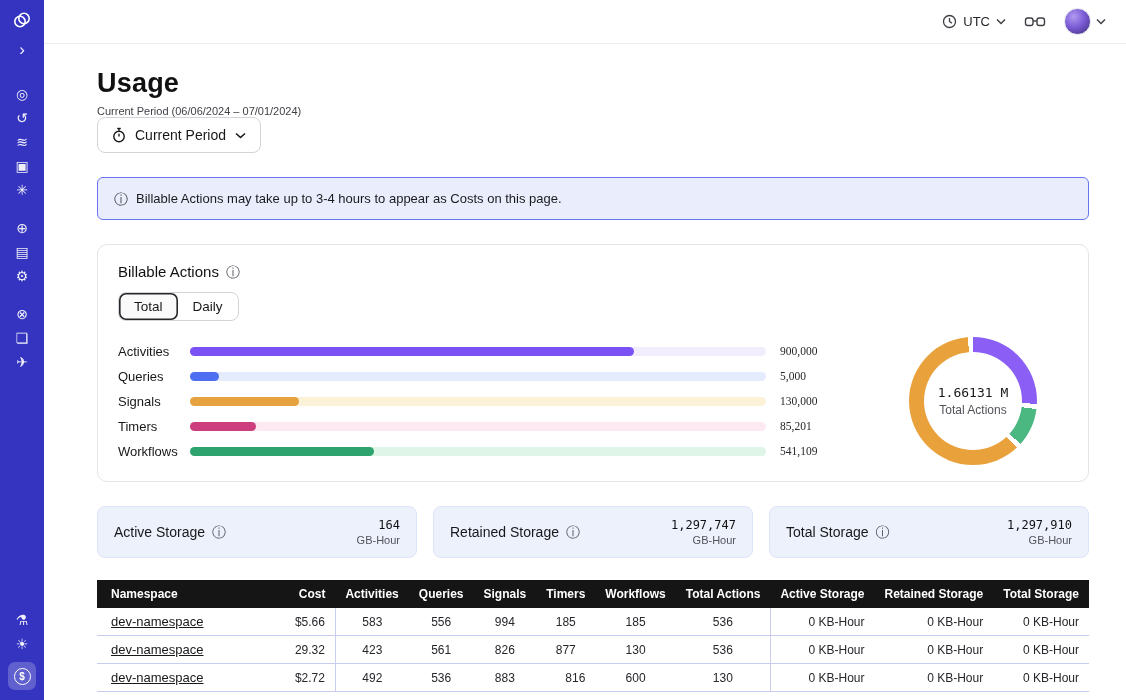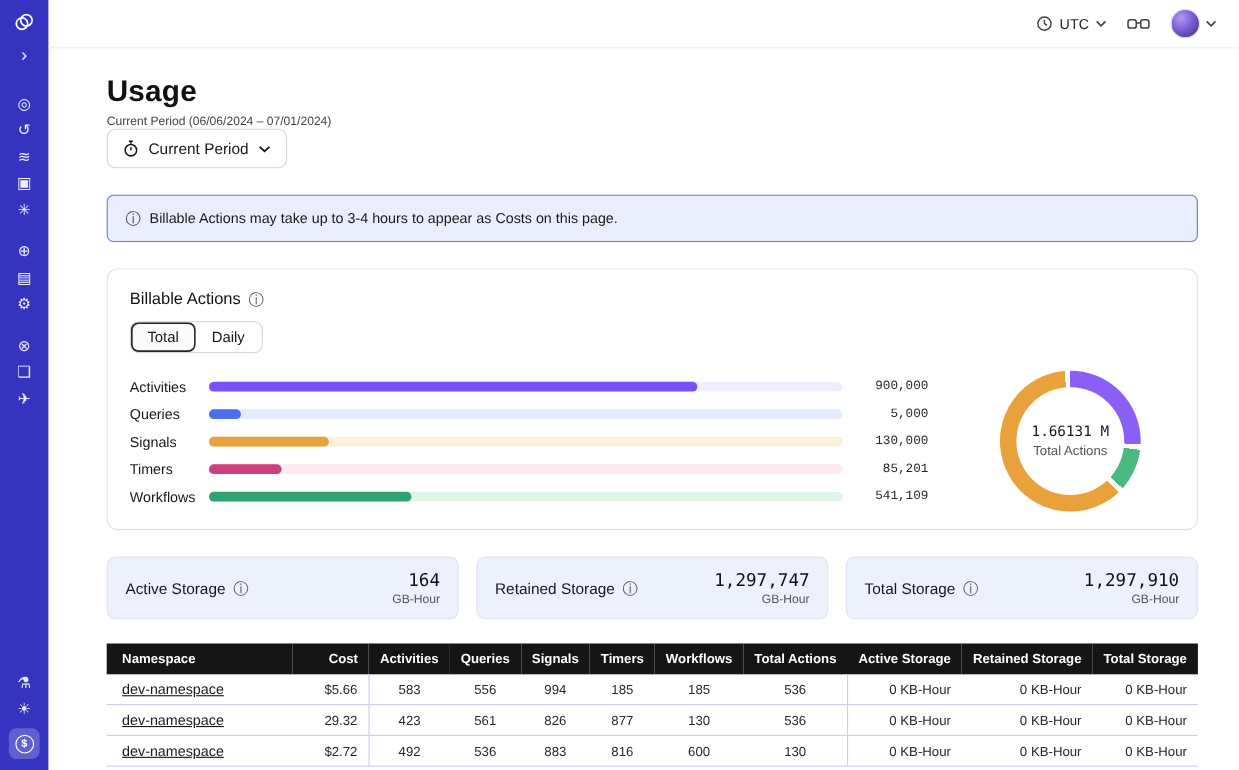--- a/index.html
+++ b/index.html
@@ -65,41 +65,41 @@
   .tabs { display:inline-flex; border:1px solid #d4d4d8; border-radius:8px; margin-top:12px; }
   .tab { padding:6px 15px; font-size:13.5px; color:#18181b; cursor:pointer; border-radius:7px; }
   .tab.active { box-shadow:inset 0 0 0 1.6px #26272b; font-weight:500; background:#fafafa; }
   .chart { display:flex; align-items:center; margin-top:16px; }
   .bars { flex:1; margin-right:34px; }
   .bar-row { display:flex; align-items:center; height:25px; }
   .bar-label { width:72px; font-size:13px; color:#18181b; flex:0 0 72px; }
   .bar-track { flex:1; height:9px; border-radius:5px; position:relative; }
   .bar-fill { position:absolute; left:0; top:0; height:100%; border-radius:5px; }
   .bar-value {
-    width:64px; flex:0 0 64px; margin-left:14px; text-align:right;
-    font-family:Liberation Mono, monospace; font-size:11.5px; color:#26272b;
+    width:64px; flex:0 0 64px; margin-left:14px; 
+    font-family:Liberation Serif, serif; font-size:11.5px; color:#26272b;
   }
   .donut-wrap { width:190px; flex:0 0 190px; display:flex; justify-content:center; }
   .donut { width:128px; height:128px; border-radius:50%; position:relative; }
   .donut::after { content:""; position:absolute; inset:15px; background:#fff; border-radius:50%; }
   .donut-center {
     position:absolute; inset:0; z-index:1; display:flex; flex-direction:column;
     align-items:center; justify-content:center; gap:3px;
   }
   .donut-value { font-family:"DejaVu Sans Mono", monospace; font-size:13px; color:#18181b; }
   .donut-label { font-size:12px; color:#52525b; }
   
   .storage-row { display:grid; grid-template-columns:1fr 1fr 1fr; gap:16px; margin-top:24px; }
   .storage-card {
     background:#edf1fc; border:1px solid #dde3f8; border-radius:8px;
     padding:11px 16px; display:flex; justify-content:space-between; align-items:center;
   }
   .storage-label { display:flex; align-items:center; gap:7px; font-size:14px; color:#18181b; }
   .storage-value { text-align:right; }
-  .sv-num { font-family:"DejaVu Sans Mono", monospace; font-size:16px; color:#111113; }
+  .sv-num { font-family:"DejaVu Sans Mono", monospace; font-size:12px; color:#111113; }
   .sv-unit { font-size:11px; color:#52525b; margin-top:2px; }
   
   .table-wrap { margin-top:22px; }
   table { width:100%; border-collapse:collapse; }
   thead th {
     background:#151515; color:#fff; font-size:12px; font-weight:600;
     padding:7px 10px; white-space:nowrap;
   }
   tbody td {
     font-family:Liberation Sans, sans-serif; font-size:12px; color:#26272b;
@@ -362,21 +362,21 @@
               <td class="sep" style="text-align: right;">0 KB-Hour</td>
               <td style="text-align: right;">0 KB-Hour</td>
               <td style="text-align: right;">0 KB-Hour</td>
             </tr>
             <tr>
               <td class="ns" style="text-align: left;"><a>dev-namespace</a></td>
               <td style="text-align: right;">$2.72</td>
               <td class="sep" style="text-align: center;">492</td>
               <td style="text-align: center;">536</td>
               <td style="text-align: center;">883</td>
-              <td style="text-align: center;">816</td>
+              <td style="text-align: right;">816</td>
               <td style="text-align: center;">600</td>
               <td style="text-align: center;">130</td>
               <td class="sep" style="text-align: right;">0 KB-Hour</td>
               <td style="text-align: right;">0 KB-Hour</td>
               <td style="text-align: right;">0 KB-Hour</td>
             </tr>
           </tbody>
       </table>
       <div class="next-header"></div>
     </div>

